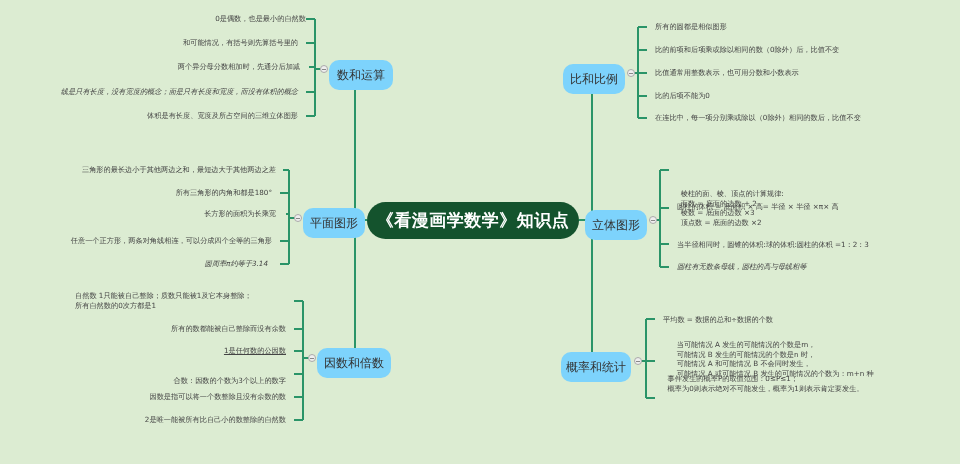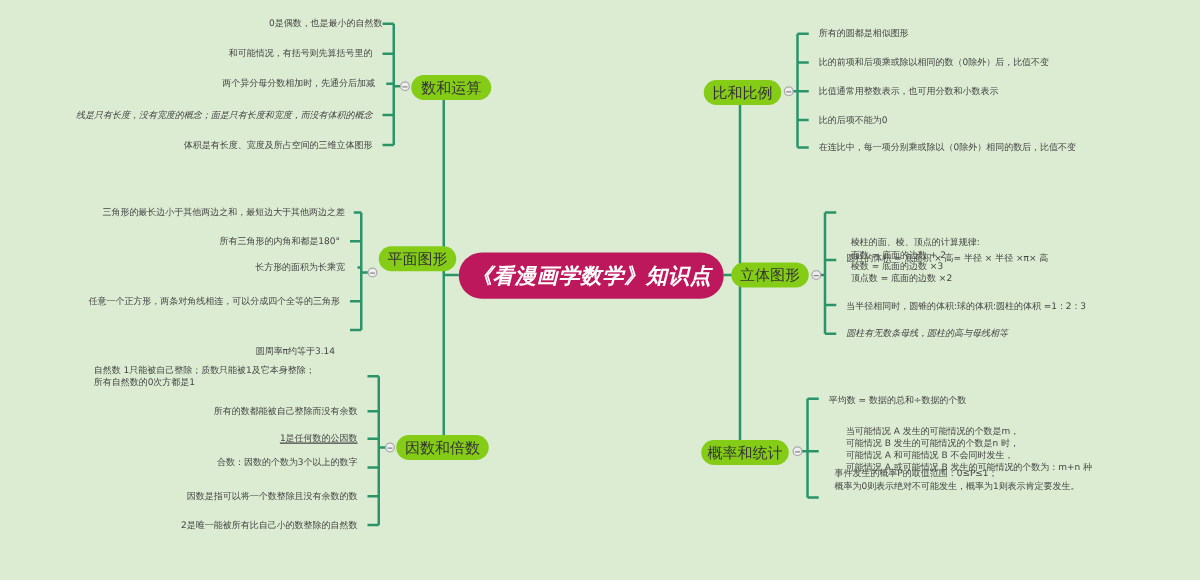--- a/index.html
+++ b/index.html
@@ -8,34 +8,33 @@
     background: #dcecd2;
     font-family: "DejaVu Sans", "Liberation Sans", sans-serif;
     position: relative;
     color: #444;
   }
   .canvas { position: absolute; left: 0; top: 0; width: 960px; height: 464px; }
   svg.lines { position: absolute; left: 0; top: 0; width: 960px; height: 464px; }
   .root {
     position: absolute;
     left: 367px; top: 202px; width: 212px; height: 37px;
-    background: #be185d;
+    background: #14532d;
     border-radius: 19px;
     color: #fff;
     font-weight: bold;
     font-size: 17px;
     display: flex; align-items: center; justify-content: center;
     letter-spacing: 0.5px;
-    font-style: italic;
   }
   .topic {
     position: absolute;
-    background: #84cc16;
+    background: #7dd3fc;
     border-radius: 10px;
-    height: 20px;
+    height: 30px;
     font-size: 12px;
     color: #333;
     display: flex; align-items: center; justify-content: center;
     padding: 0 8px;
     white-space: nowrap;
   }
   .collapse {
     position: absolute;
     width: 8px; height: 8px;
     border-radius: 50%;
@@ -122,41 +121,41 @@
   <span>数和运算</span>
 </div>
 <div class="collapse" style="left:320px; top:65px;"></div>
 
 <div class="leaf" style="right:654px; top:14px;">0是偶数，也是最小的自然数</div>
 <div class="leaf" style="right:662px; top:38px;">和可能情况，有括号则先算括号里的</div>
 <div class="leaf" style="right:660px; top:62px;">两个异分母分数相加时，先通分后加减</div>
 <div class="leaf" style="right:662px; top:87px;font-style:italic;">线是只有长度，没有宽度的概念；面是只有长度和宽度，而没有体积的概念</div>
 <div class="leaf" style="right:662px; top:111px;">体积是有长度、宽度及所占空间的三维立体图形</div>
 
-<div class="topic" style="left:303px; top:197px; width:62px;justify-content:center;">
+<div class="topic" style="left:303px; top:208px; width:62px;justify-content:center;">
   <span>平面图形</span>
 </div>
 <div class="collapse" style="left:294px; top:214px;"></div>
 
 <div class="leaf" style="right:684px; top:165px;">三角形的最长边小于其他两边之和，最短边大于其他两边之差</div>
 <div class="leaf" style="right:688px; top:188px;">所有三角形的内角和都是180°</div>
 <div class="leaf" style="right:684px; top:209px;">长方形的面积为长乘宽</div>
 <div class="leaf" style="right:688px; top:236px;">任意一个正方形，两条对角线相连，可以分成四个全等的三角形</div>
-<div class="leaf" style="right:692px; top:276px;">圆周率π约等于3.14</div>
+<div class="leaf" style="right:692px; top:259px;font-style:italic;">圆周率π约等于3.14</div>
 
 <div class="topic" style="left:317px; top:348px; width:74px;">
   <span>因数和倍数</span>
 </div>
 <div class="collapse" style="left:308px; top:354px;"></div>
 
 <div class="leaf" style="left:75px; top:291px;">自然数 1只能被自己整除；质数只能被1及它本身整除；
 所有自然数的0次方都是1</div>
 <div class="leaf" style="right:674px; top:324px;">所有的数都能被自己整除而没有余数</div>
 <div class="leaf" style="right:674px; top:346px;text-decoration:underline;">1是任何数的公因数</div>
-<div class="leaf" style="right:674px; top:365px;">合数：因数的个数为3个以上的数字</div>
+<div class="leaf" style="right:674px; top:376px;">合数：因数的个数为3个以上的数字</div>
 <div class="leaf" style="right:674px; top:392px;">因数是指可以将一个数整除且没有余数的数</div>
 <div class="leaf" style="right:674px; top:415px;">2是唯一能被所有比自己小的数整除的自然数</div>
 
 <div class="topic" style="left:563px; top:64px; width:62px;">
   <span>比和比例</span>
 </div>
 <div class="collapse" style="left:627px; top:69px;"></div>
 
 <div class="leaf" style="left:655px; top:22px;">所有的圆都是相似图形</div>
 <div class="leaf" style="left:655px; top:45px;">比的前项和后项乘或除以相同的数（0除外）后，比值不变</div>

